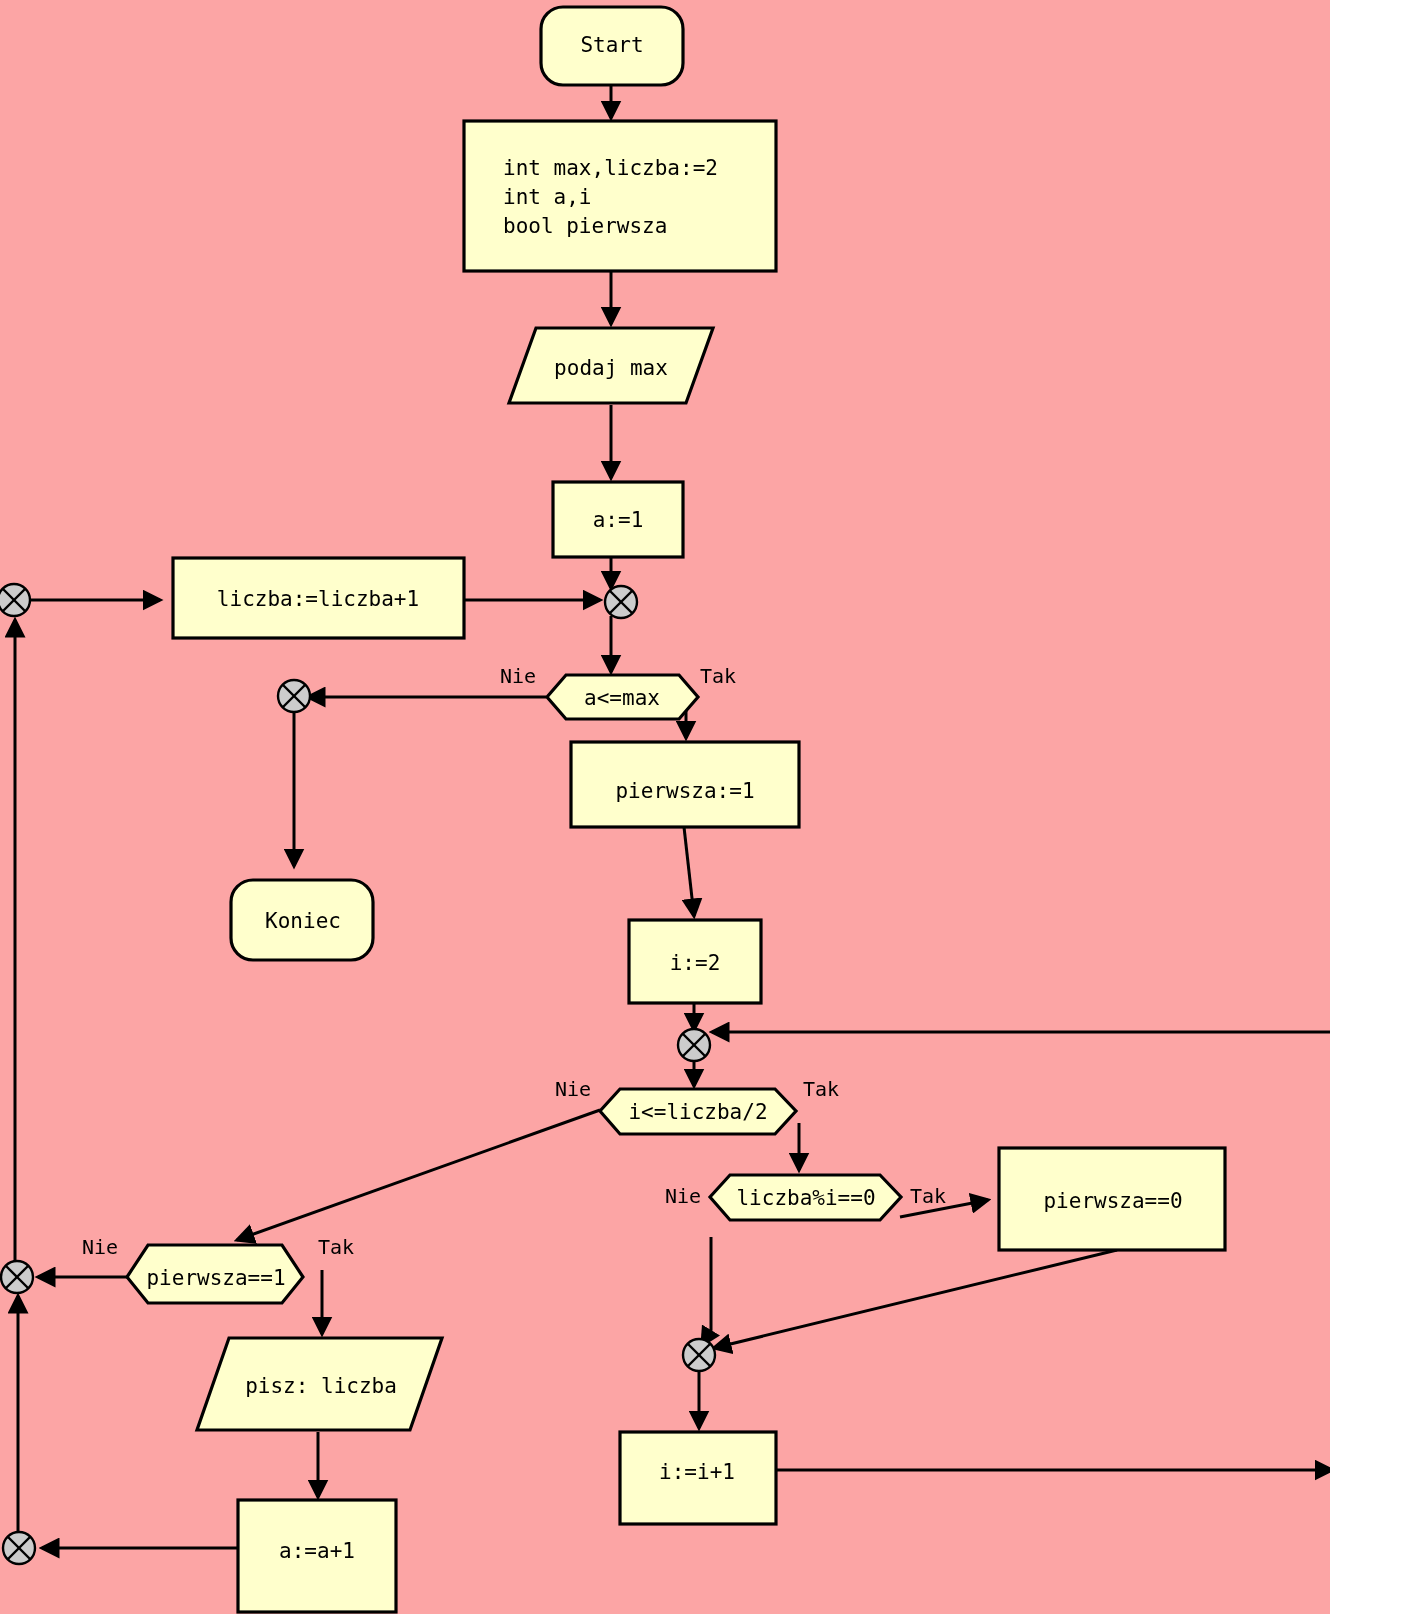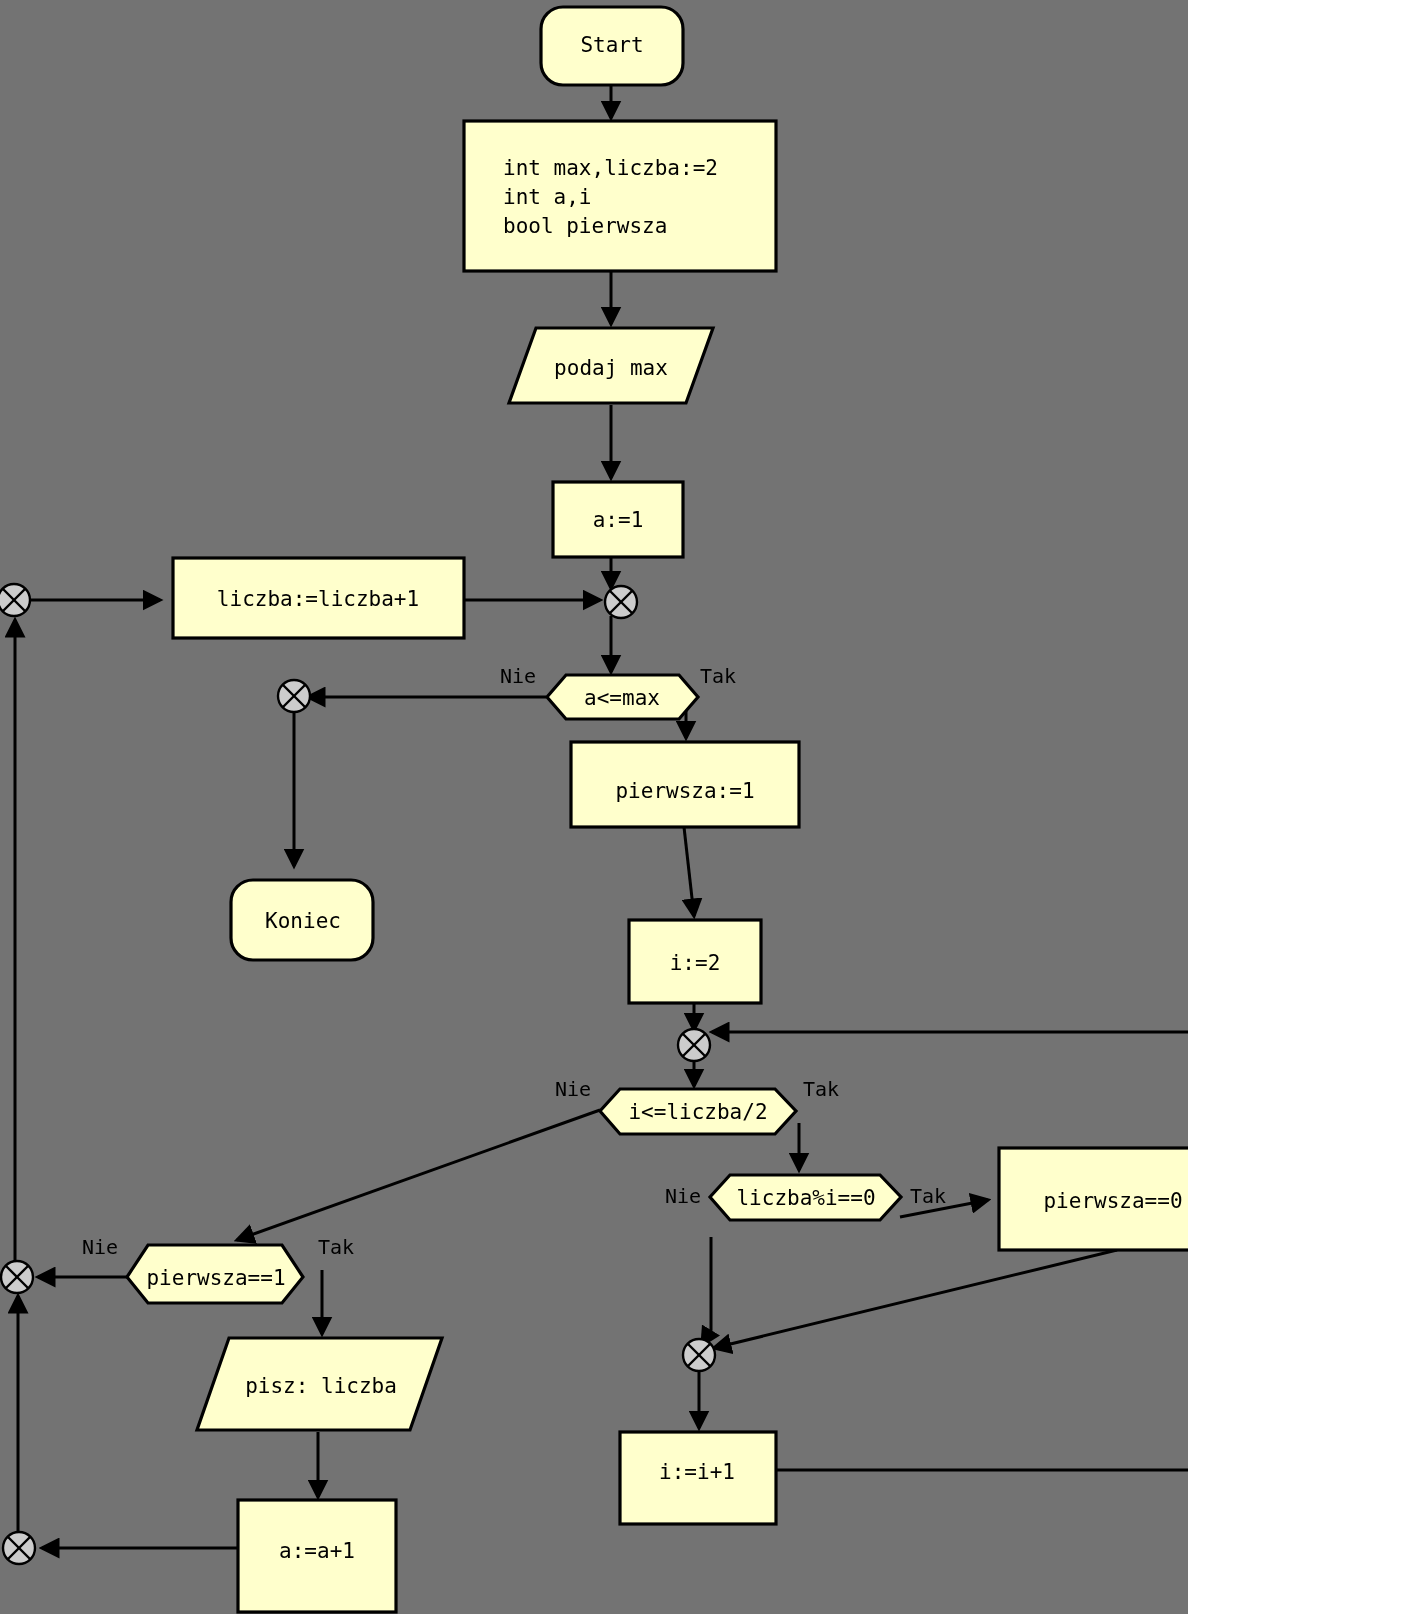--- a/index.html
+++ b/index.html
@@ -1,17 +1,17 @@
 <!DOCTYPE html>
 <html><head>
 <meta charset="utf-8">
 <style>
   html,body{margin:0;padding:0;background:#ffffff;}
   body{font-family:"DejaVu Sans Mono","Liberation Mono",monospace;}
-  #stage{position:relative;width:1188px;height:1614px;background:#737373;overflow:hidden;}
+  #stage{position:relative;width:1330px;height:1614px;background:#fca5a5;overflow:hidden;}
   #svgroot{position:absolute;left:0;top:0;width:1420px;height:1614px;}
   text{font-family:"DejaVu Sans Mono","Liberation Mono",monospace;fill:#000000;}
   .nodetext{font-size:21px;}
   .edgelabel{font-size:20px;}
   .shape{stroke:#000000;stroke-width:3.2;fill:#ffffcc;}
   .shape-term{stroke:#000000;stroke-width:3.2;fill:#ffffcc;}
   .conn-circle{stroke:#000000;stroke-width:2.4;fill:#cccccc;}
   .edge{stroke:#000000;stroke-width:3;fill:none;}
 </style>
 </head>

